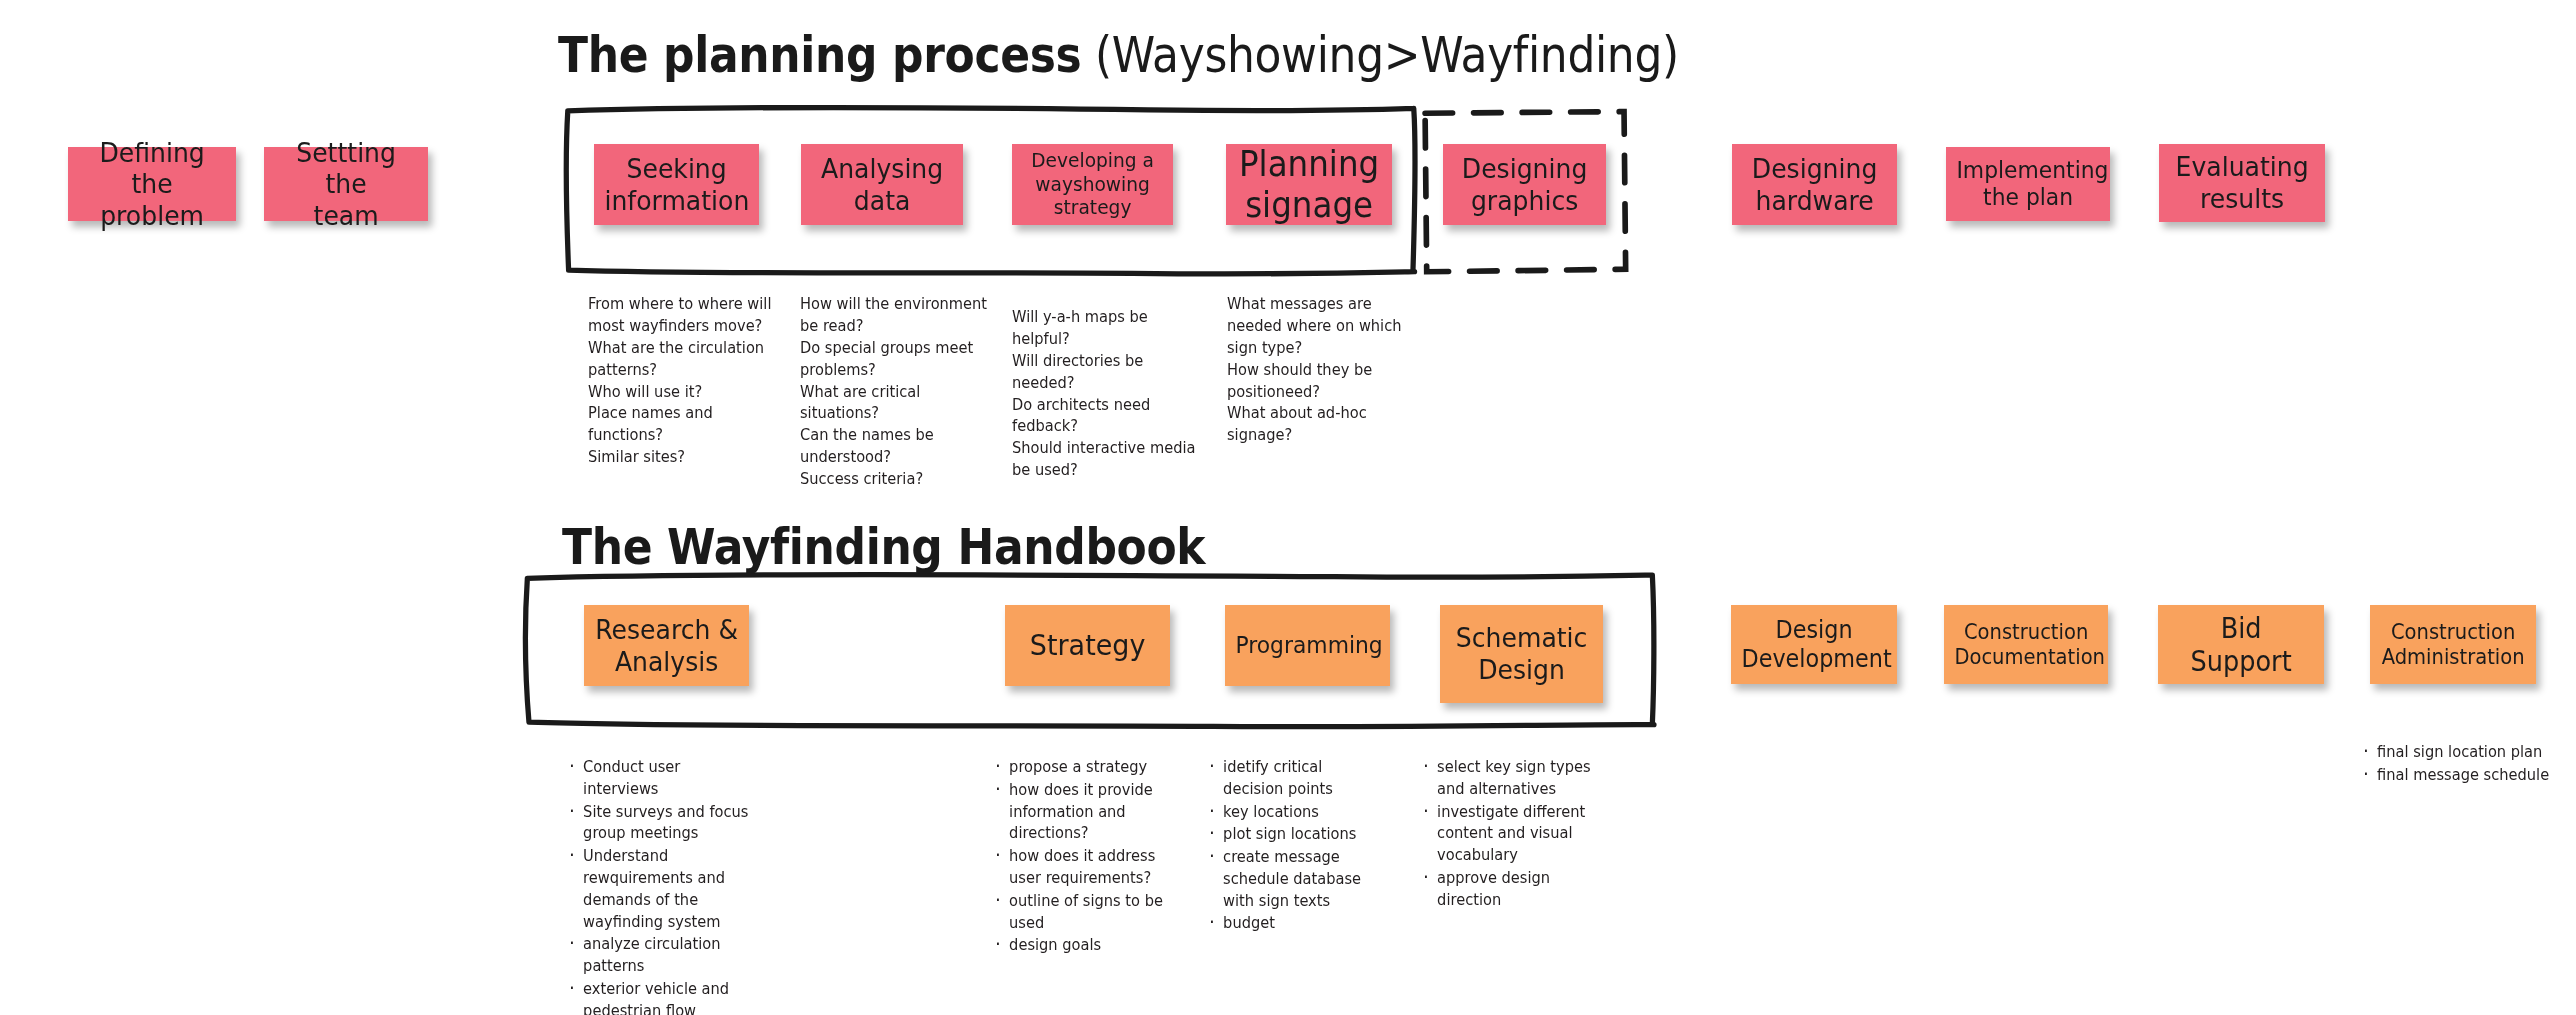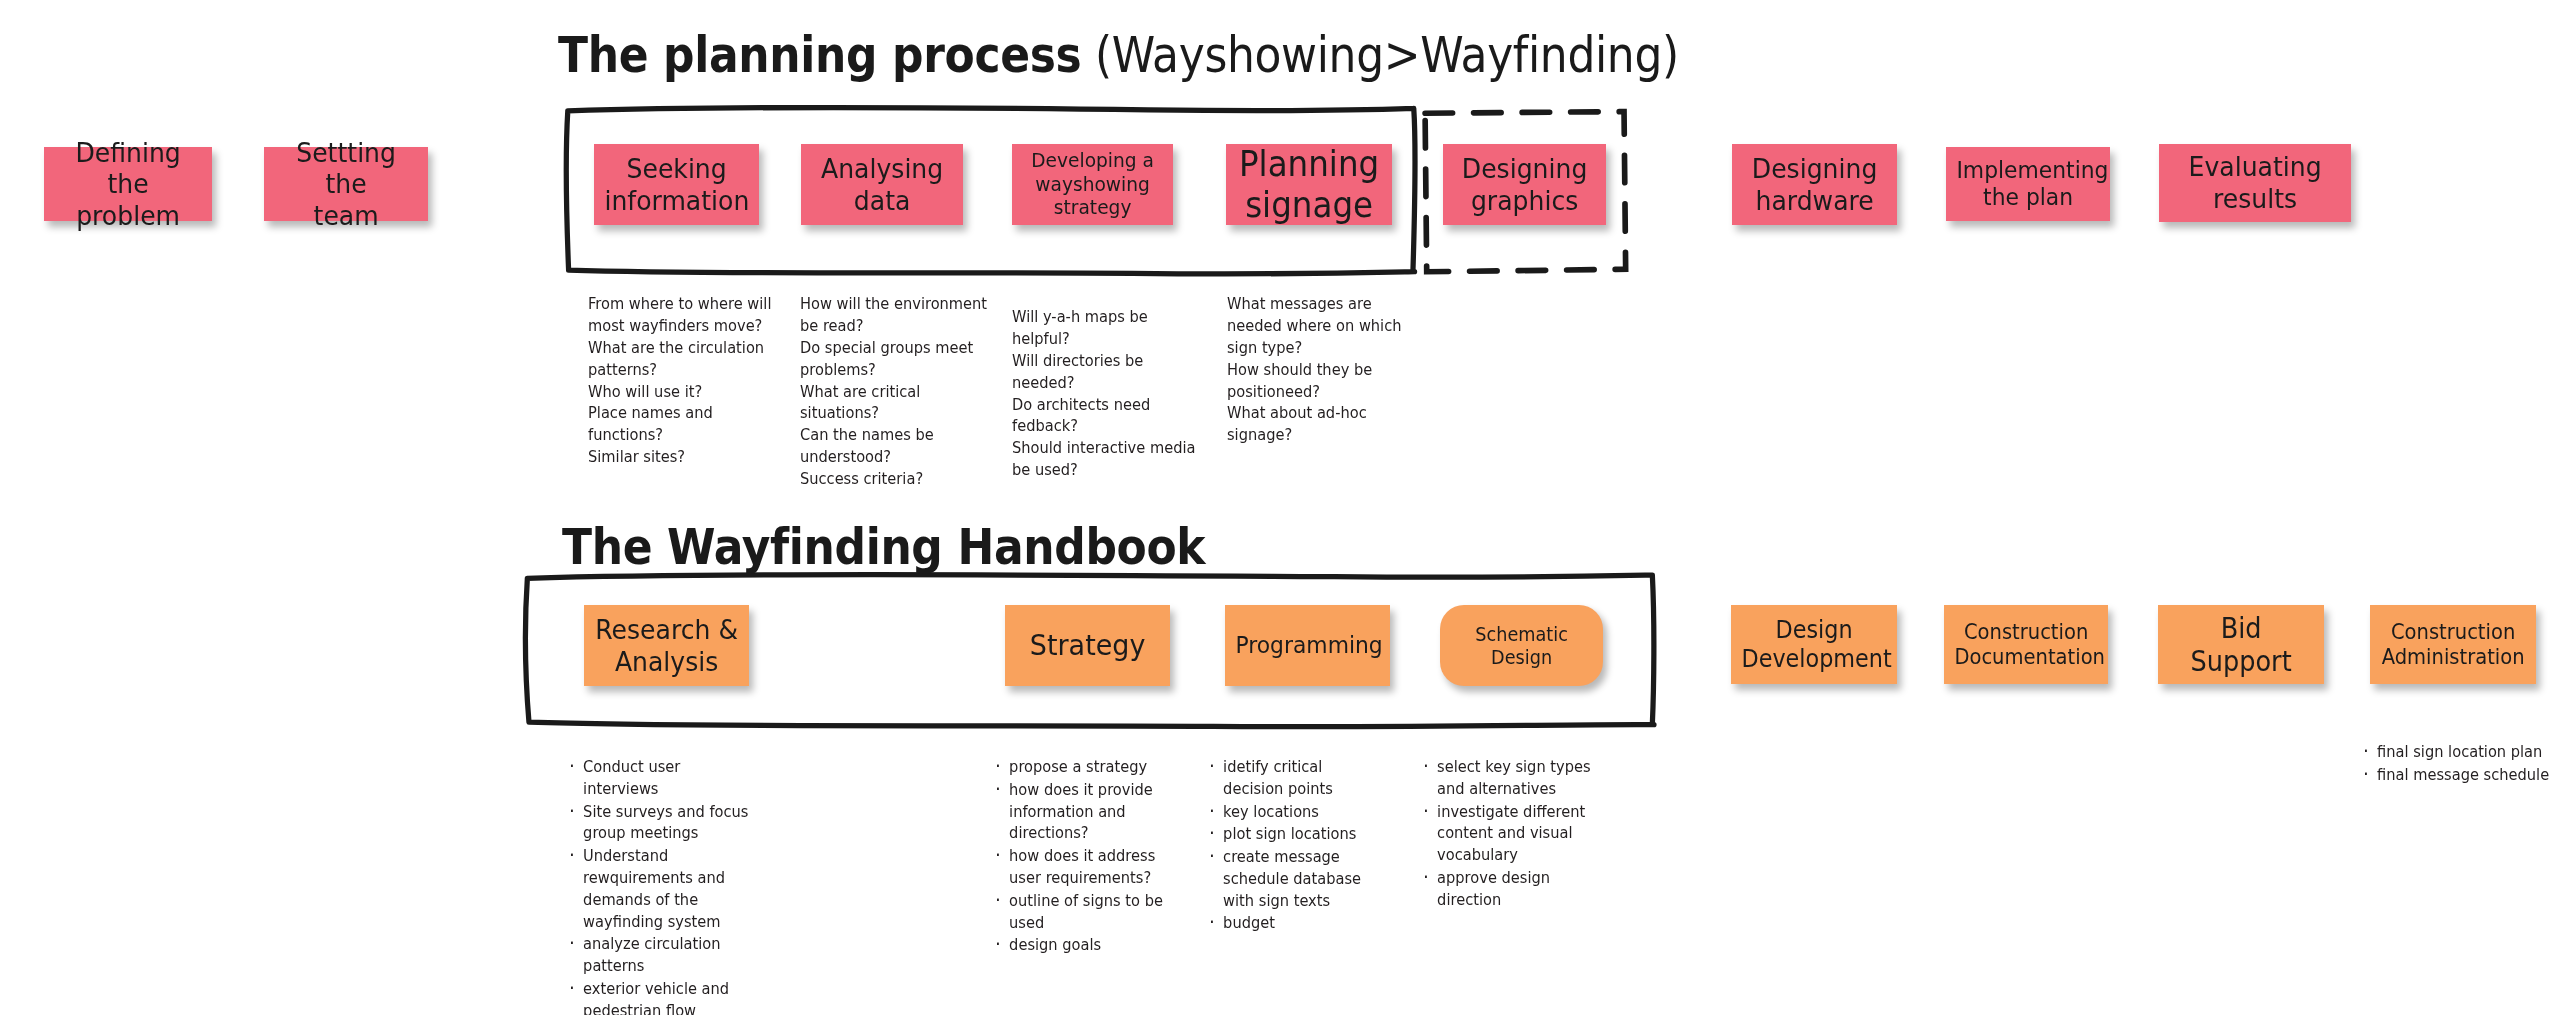--- a/index.html
+++ b/index.html
@@ -139,21 +139,21 @@
 </svg>
 
 <div class="title" id="title-planning">
   <span class="bold">The planning process</span><span class="reg"> (Wayshowing&gt;Wayfinding)</span>
 </div>
 
 <div class="title" id="title-handbook">
   <span class="bold">The Wayfinding Handbook</span>
 </div>
 
-<div class="card card-pink" style="left:44px; top:147px; width:168px; height:74px; font-size:27px;">
+<div class="card card-pink" style="left:68px; top:147px; width:168px; height:74px; font-size:27px;">
   <span style="white-space:pre-line">Defining the
 problem</span>
 </div>
 
 <div class="card card-pink" style="left:264px; top:147px; width:164px; height:74px; font-size:27px;">
   <span style="white-space:pre-line">Settting the
 team</span>
 </div>
 
 <div class="card card-pink" style="left:586px; top:144px; width:165px; height:81px; font-size:27px;margin-left:8px;">
@@ -185,21 +185,21 @@
 <div class="card card-pink" style="left:1732px; top:144px; width:165px; height:81px; font-size:27px;">
   <span style="white-space:pre-line">Designing
 hardware</span>
 </div>
 
 <div class="card card-pink" style="left:1946px; top:147px; width:164px; height:74px; font-size:23.5px;">
   <span style="white-space:pre-line">Implementing
 the plan</span>
 </div>
 
-<div class="card card-pink" style="left:2159px; top:144px; width:192px; height:78px; font-size:27px;">
+<div class="card card-pink" style="left:2159px; top:144px; width:166px; height:78px; font-size:27px;">
   <span style="white-space:pre-line">Evaluating
 results</span>
 </div>
 
 <div class="note" style="left:588px; top:294px; width:202px;">From where to where will
 most wayfinders move?
 What are the circulation
 patterns?
 Who will use it?
 Place names and
@@ -238,21 +238,21 @@
 </div>
 
 <div class="card card-orange" style="left:1005px; top:605px; width:165px; height:81px; font-size:29px;">
   <span style="white-space:pre-line">Strategy</span>
 </div>
 
 <div class="card card-orange" style="left:1225px; top:605px; width:165px; height:81px; font-size:23.5px;">
   <span style="white-space:pre-line">Programming</span>
 </div>
 
-<div class="card card-orange" style="left:1440px; top:605px; width:163px; height:81px; font-size:19px;border-radius:24px;">
+<div class="card card-orange" style="left:1440px; top:605px; width:163px; height:98px; font-size:27px;">
   <span style="white-space:pre-line">Schematic
 Design</span>
 </div>
 
 <div class="card card-orange" style="left:1731px; top:605px; width:166px; height:79px; font-size:24px;">
   <span style="white-space:pre-line">Design
 Development</span>
 </div>
 
 <div class="card card-orange" style="left:1944px; top:605px; width:164px; height:79px; font-size:21px;">

